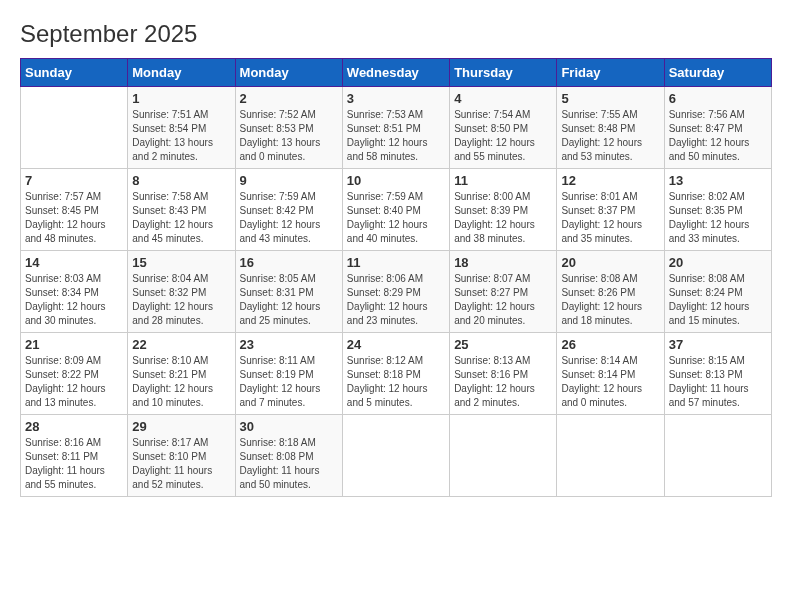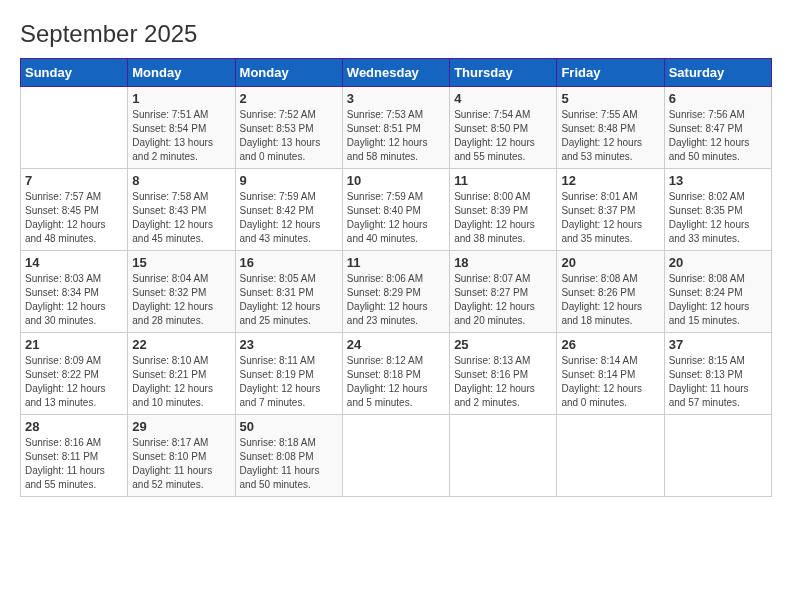--- a/index.html
+++ b/index.html
@@ -227,21 +227,21 @@
       <tr>
         <td>
           <span class="day-number">28</span>
           <div class="day-info">Sunrise: 8:16 AM<br>Sunset: 8:11 PM<br>Daylight: 11 hours and 55 minutes.</div>
         </td>
         <td>
           <span class="day-number">29</span>
           <div class="day-info">Sunrise: 8:17 AM<br>Sunset: 8:10 PM<br>Daylight: 11 hours and 52 minutes.</div>
         </td>
         <td>
-          <span class="day-number">50</span>
+          <span class="day-number">30</span>
           <div class="day-info">Sunrise: 8:18 AM<br>Sunset: 8:08 PM<br>Daylight: 11 hours and 50 minutes.</div>
         </td>
         <td class="empty-cell"></td>
         <td class="empty-cell"></td>
         <td class="empty-cell"></td>
         <td class="empty-cell"></td>
       </tr>
     </tbody>
 </table>
 

